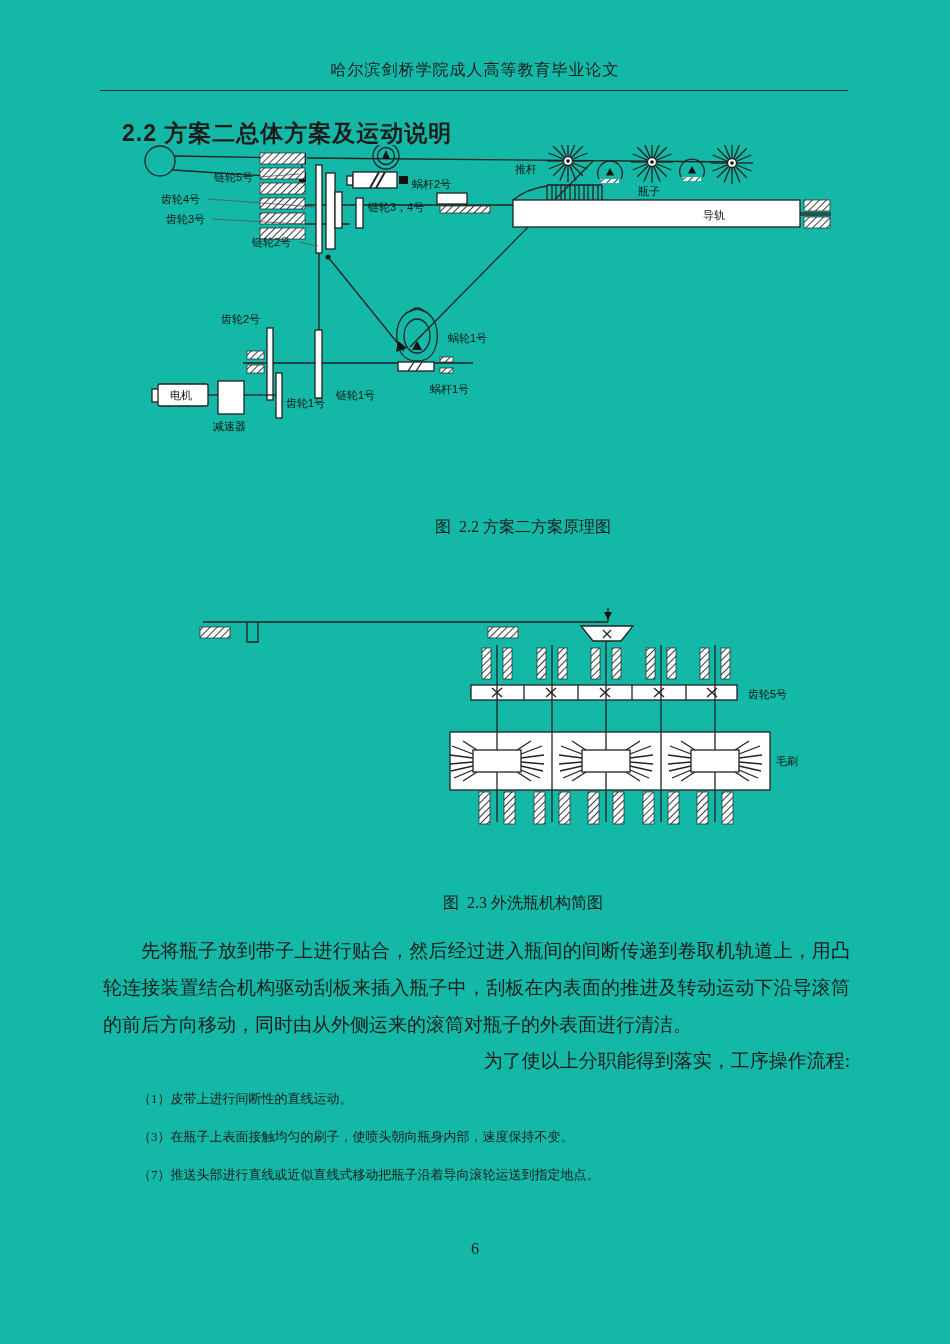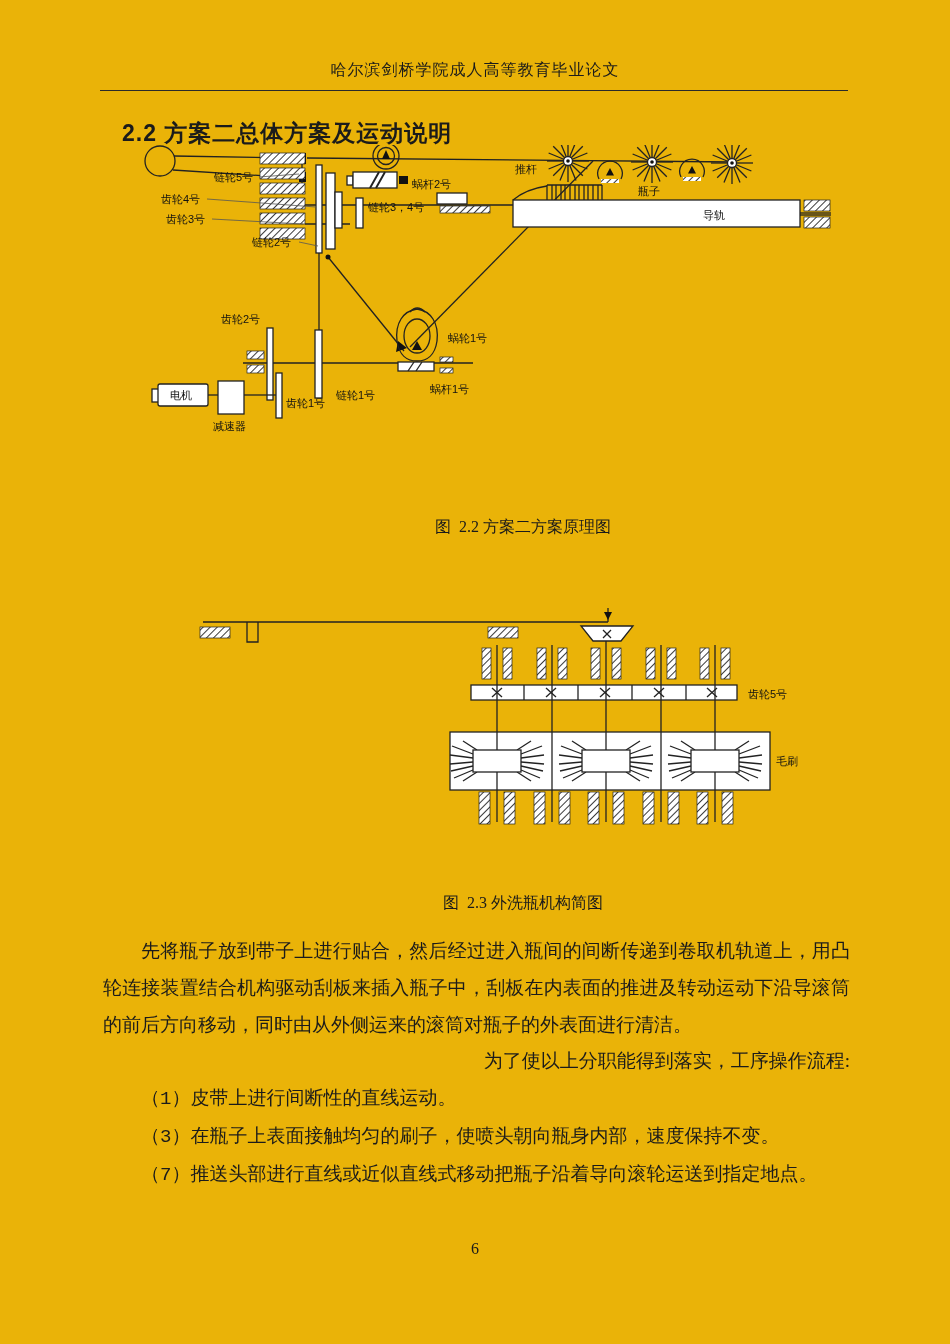--- a/index.html
+++ b/index.html
@@ -1,35 +1,35 @@
 <!DOCTYPE html>
 <html><head>
 <meta charset="utf-8">
 <style>
   html,body{margin:0;padding:0;background:#e8e8e8;}
   .page{
     position:relative;width:950px;height:1344px;margin:0 auto;
-    background:#eab308;overflow:hidden;
+    background:#14b8a6;overflow:hidden;
     font-family:"Liberation Serif","DejaVu Serif",serif;color:#1b1b1b;
   }
   .hdr{position:absolute;top:60px;left:0;width:100%;text-align:center;
        font-size:16px;letter-spacing:1px;}
   .hdr-rule{position:absolute;top:90px;left:100px;width:748px;height:0;
        border-top:1.5px solid #2a2a2a;}
   .sect{position:absolute;top:118px;left:122px;font-size:23px;font-weight:bold;
        font-family:"Liberation Sans","DejaVu Sans",sans-serif;letter-spacing:1px;}
   .caption{position:absolute;left:8px;width:100%;text-align:center;font-size:16px;
        white-space:pre;margin-left:40px;}
   .cap1{top:517px;}
   .cap2{top:893px;}
   .body-par{position:absolute;left:103px;width:747px;font-size:19px;
        line-height:37px;text-align:justify;text-indent:2em;}
   .p1{top:932px;}
   .p2{top:1042px;text-align:right;}
-  .steps{position:absolute;left:103px;top:1080px;width:747px;font-size:19px;font-family:Liberation Mono, monospace;}
+  .steps{position:absolute;left:112px;top:1080px;width:747px;font-size:13px;}
   .step{height:38px;line-height:38px;text-indent:2em;white-space:nowrap;}
   .pgnum{position:absolute;top:1240px;left:0;width:100%;text-align:center;font-size:16px;}
   svg{position:absolute;overflow:hidden;}
   .fig1{left:110px;top:145px;}
   .fig2{left:180px;top:600px;}
   .s{fill:none;stroke:#222;stroke-width:1.3;}
   .s2{fill:none;stroke:#222;stroke-width:2;}
   .w{fill:#ffffff;stroke:#222;stroke-width:1.3;}
   .blk{fill:#111;stroke:none;}
   .lb{font-family:"Liberation Sans","DejaVu Sans",sans-serif;font-size:11px;fill:#111;}

